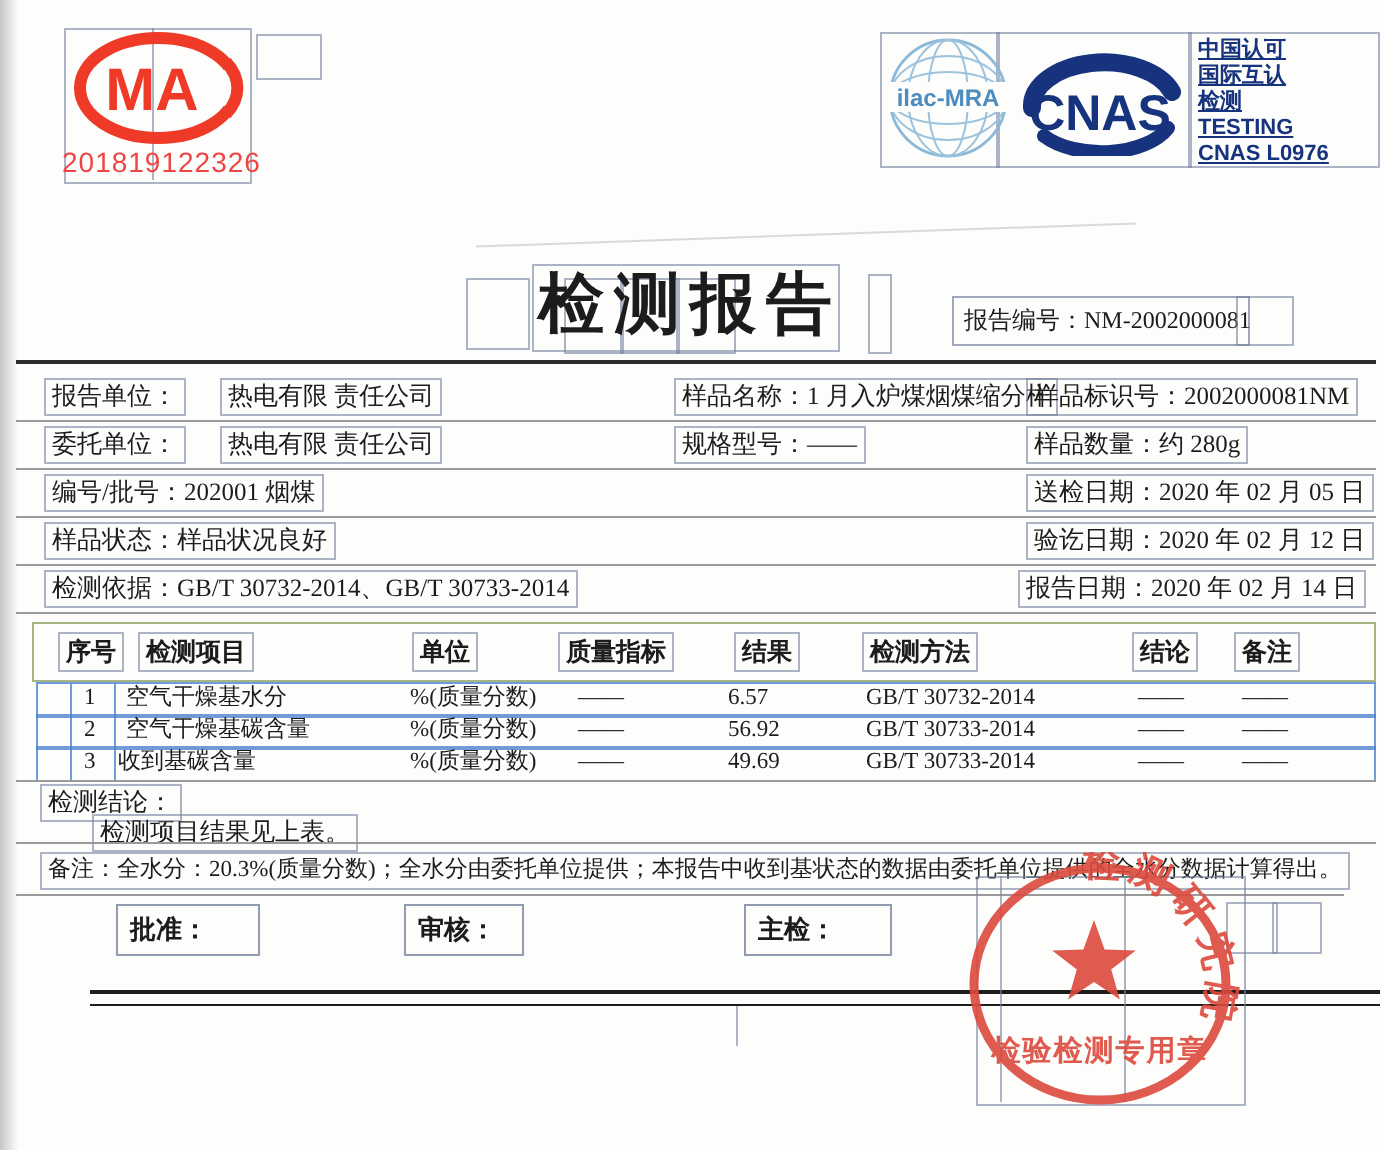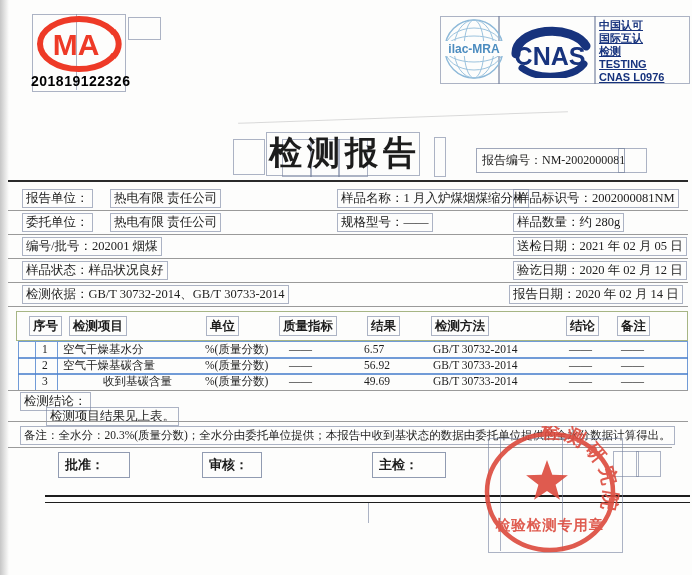--- a/index.html
+++ b/index.html
@@ -9,21 +9,21 @@
   
   .ann{display:inline-block;border:1px solid rgba(118,130,158,.6);padding:0 3px;line-height:17px;}
   .annbox{position:absolute;border:1px solid rgba(118,130,158,.6);}
   .annline{position:absolute;background:rgba(118,130,158,.6);}
   
   .edge-left{position:absolute;left:0;top:0;width:9px;height:575px;
              background:linear-gradient(to right,#c6c6c6,rgba(230,230,230,0));}
   .scanline{position:absolute;left:238px;top:117px;width:330px;height:1px;background:#d9d9d9;transform:rotate(-2deg);}
   
   .cma-number{position:absolute;left:31px;top:73px;width:130px;font-family:"Liberation Sans","DejaVu Sans",sans-serif;
-              font-weight:bold;font-size:14px;letter-spacing:.5px;color:#000000;}
+              font-weight:normal;font-size:14px;letter-spacing:.5px;color:#ef4444;}
   .acc-text{position:absolute;left:599px;top:19px;width:90px;font-family:"Liberation Sans","DejaVu Sans",sans-serif;
             font-weight:bold;font-size:11px;line-height:13px;color:#17337d;text-decoration:underline;}
   
   .title{position:absolute;left:266px;top:132px;width:158px;height:42px;line-height:42px;text-align:center;
          font-size:33px;font-weight:bold;letter-spacing:5px;}
   .report-no{position:absolute;left:476px;top:148px;width:142px;height:23px;line-height:23px;
              border:1px solid rgba(118,130,158,.7);font-size:12px;padding-left:5px;white-space:nowrap;}
   .rule-thick{position:absolute;left:8px;top:180px;width:680px;height:2px;background:#2b2b2b;}
   
   .hline{position:absolute;left:8px;width:680px;height:1px;background:#9a9a9a;}
@@ -120,21 +120,21 @@
   <div class="irow" style="top:210px;">
     <span class="cell" style="left:22px;"><span class="ann">委托单位：</span></span>
     <span class="cell" style="left:110px;"><span class="ann">热电有限 责任公司</span></span>
     <span class="cell" style="left:337px;"><span class="ann"><span>规格型号：</span><span>——</span></span></span>
     <span class="cell" style="left:513px;"><span class="ann"><span>样品数量：</span><span>约 280g</span></span></span>
   </div>
   <div class="hline" style="top:234px;"></div>
 
   <div class="irow" style="top:234px;">
     <span class="cell" style="left:22px;"><span class="ann"><span>编号/批号：</span><span>202001 烟煤</span></span></span>
-    <span class="cell" style="left:513px;"><span class="ann"><span>送检日期：</span><span>2021 年 02 月 05 日</span></span></span>
+    <span class="cell" style="left:513px;"><span class="ann"><span>送检日期：</span><span>2020 年 02 月 05 日</span></span></span>
   </div>
   <div class="hline" style="top:258px;"></div>
 
   <div class="irow" style="top:258px;">
     <span class="cell" style="left:22px;"><span class="ann"><span>样品状态：</span><span>样品状况良好</span></span></span>
     <span class="cell" style="left:513px;"><span class="ann"><span>验讫日期：</span><span>2020 年 02 月 12 日</span></span></span>
   </div>
   <div class="hline" style="top:282px;"></div>
 
   <div class="irow" style="top:282px;">
@@ -175,21 +175,21 @@
     <span class="cell" style="left:270px;">——</span>
     <span class="cell" style="left:345px;">56.92</span>
     <span class="cell" style="left:414px;">GB/T 30733-2014</span>
     <span class="cell" style="left:550px;">——</span>
     <span class="cell" style="left:602px;">——</span>
   </div>
   <div class="drow" style="top:373px;">
     <span class="vblue" style="left:16px;"></span>
     <span class="vblue" style="left:38px;"></span>
     <span class="cell" style="left:23px;">3</span>
-    <span class="cell" style="left:55px;padding-left:29px;">收到基碳含量</span>
+    <span class="cell" style="left:40px;">收到基碳含量</span>
     <span class="cell" style="left:186px;">%(质量分数)</span>
     <span class="cell" style="left:270px;">——</span>
     <span class="cell" style="left:345px;">49.69</span>
     <span class="cell" style="left:414px;">GB/T 30733-2014</span>
     <span class="cell" style="left:550px;">——</span>
     <span class="cell" style="left:602px;">——</span>
   </div>
   <div class="hline" style="top:390px;"></div>
 
   <div class="concl-label"><span class="ann">检测结论：</span></div>

